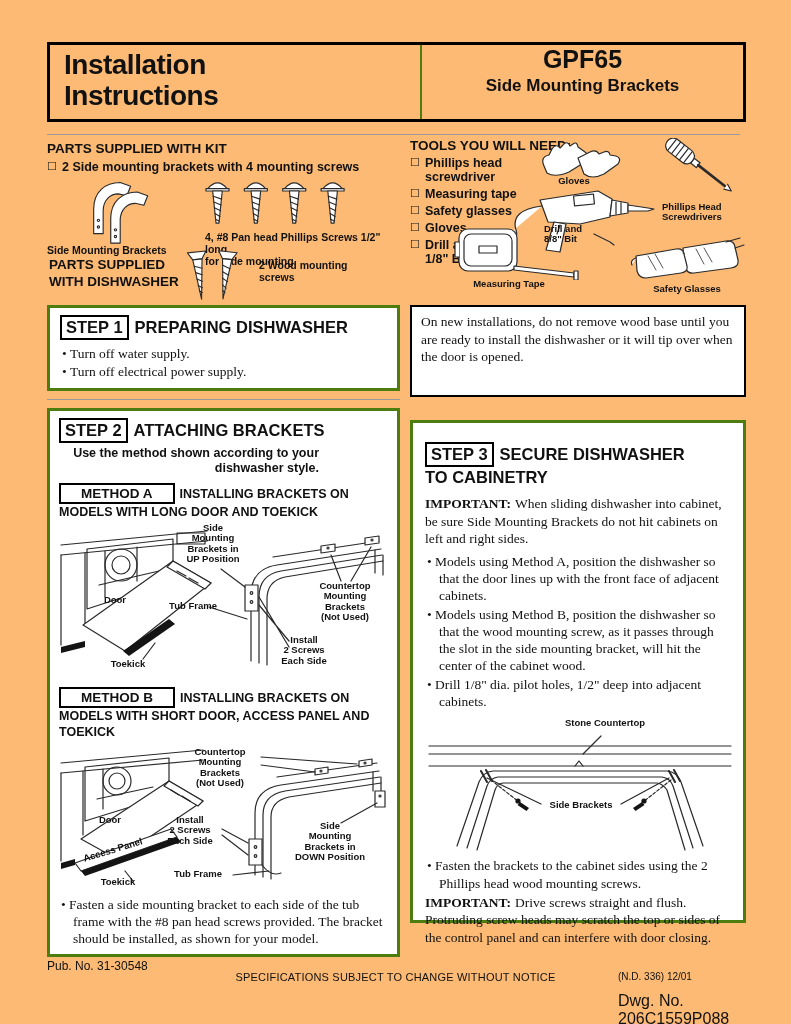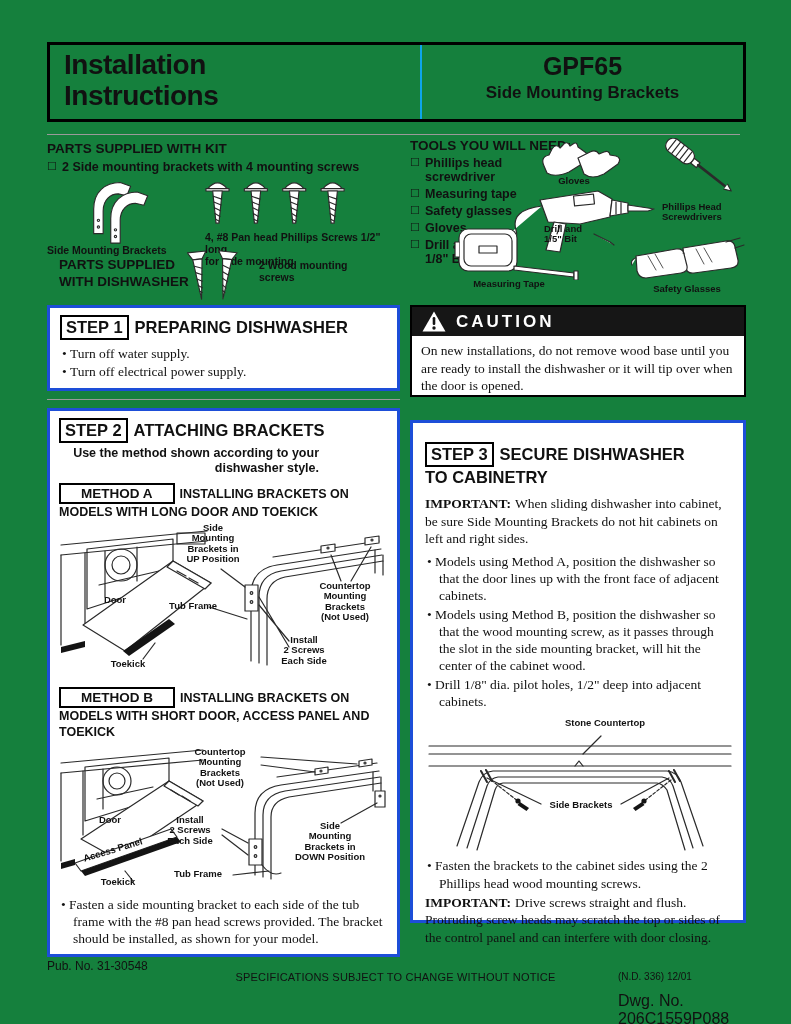--- a/index.html
+++ b/index.html
@@ -1,42 +1,42 @@
 <!DOCTYPE html>
 <html><head>
 <meta charset="utf-8">
 <style>
   html,body{margin:0;padding:0;background:#fff;}
-  .page{position:relative;width:791px;height:1024px;background:#15803d;overflow:hidden;
+  .page{position:relative;width:791px;height:1024px;background:#fdba74;overflow:hidden;
         font-family:"Liberation Sans",sans-serif;color:#111;}
   .pre{white-space:pre-line;}
 
   
   .hdr{position:absolute;left:47px;top:42px;width:693px;height:74px;border:3px solid #000;display:flex;}
   .hdr-left{width:370px;padding:4px 0 0 14px;box-sizing:border-box;}
   .hdr-left h1{margin:0;font-size:28px;line-height:1.12;font-weight:bold;letter-spacing:-.5px;}
-  .hdr-right{flex:1;border-left:2px solid #0ea5e9;text-align:center;padding-top:7px;}
+  .hdr-right{flex:1;border-left:2px solid #4d7c0f;text-align:center;}
   .hdr-model{font-size:25px;font-weight:bold;}
   .hdr-sub{font-size:17px;font-weight:bold;margin-top:2px;}
   .rule{position:absolute;background:#9a9a9a;height:1px;}
 
   
   .sec-h{font-size:13.5px;font-weight:bold;}
   .chk{display:flex;align-items:flex-start;font-size:12.5px;font-weight:bold;margin:3px 0;}
   .chk .cb{width:15px;flex:0 0 15px;font-family:"DejaVu Sans",sans-serif;font-size:11px;line-height:1.2;}
   .cap{font-size:10.5px;font-weight:bold;line-height:1.15;}
   .lbl{position:absolute;font-size:9.5px;font-weight:bold;line-height:1.1;text-align:center;white-space:pre-line;}
 
   
   .parts{position:absolute;left:47px;top:141px;width:356px;height:158px;}
   .tools{position:absolute;left:410px;top:138px;width:336px;height:164px;}
   .abs{position:absolute;}
 
   
-  .stepbox{position:absolute;border:3px solid #1d4ed8;background:#fff;box-sizing:border-box;}
+  .stepbox{position:absolute;border:3px solid #4d7c0f;background:#fff;box-sizing:border-box;}
   .step1{left:47px;top:305px;width:353px;height:86px;padding:7px 10px;}
   .step2{left:47px;top:408px;width:353px;height:549px;padding:7px 9px;}
   .step3{left:410px;top:420px;width:336px;height:503px;padding:19px 12px;}
   .stephead{font-size:16.5px;font-weight:bold;line-height:1.25;}
   .badge{display:inline-block;border:2px solid #000;padding:0 4px;margin-right:6px;}
   .mhead{font-size:12.5px;font-weight:bold;line-height:1.3;margin-top:6px;}
   .mbadge{display:inline-block;border:2px solid #000;padding:0 20px;margin-right:5px;font-size:13.5px;}
   .intro{font-size:12.5px;font-weight:bold;line-height:1.25;margin-top:3px;width:260px;text-align:right;}
   ul.bul{margin:5px 0 0 2px;padding:0;list-style:none;font-family:"Liberation Serif",serif;font-size:13.5px;line-height:1.28;}
   ul.bul li{padding-left:12px;text-indent:-12px;margin:1px 0;}
@@ -126,21 +126,21 @@
 
     <svg class="abs" style="left:158px;top:36px;" width="142" height="52" viewBox="0 0 148 54">
       <use href="#pansc" x="0"></use>
         <use href="#pansc" x="40"></use>
         <use href="#pansc" x="80"></use>
         <use href="#pansc" x="120"></use>
     </svg>
     <div class="cap pre abs" style="left:158px;top:90px;width:190px;">4, #8 Pan head Phillips Screws 1/2" long
 for side mounting</div>
 
-    <div class="sec-h pre abs" style="left:12px;top:116px;line-height:1.25;">PARTS SUPPLIED
+    <div class="sec-h pre abs" style="left:2px;top:116px;line-height:1.25;">PARTS SUPPLIED
 WITH DISHWASHER</div>
 
     <svg class="abs" style="left:140px;top:108px;" width="58" height="54" viewBox="0 0 60 58">
       <use href="#woodsc" transform="rotate(-6 12 30)"></use>
       <use href="#woodsc" x="28" transform="rotate(6 42 30)"></use>
     </svg>
     <div class="cap pre abs" style="left:212px;top:118px;width:110px;">2 Wood mounting
 screws</div>
   </section>
 
@@ -199,21 +199,21 @@
         <path d="M136,22 L152,25 L152,35 L134,38 Z"></path>
         <path d="M140,24 L140,36 M145,24.5 L145,35.5"></path>
         <path d="M152,27 L172,30 L178,31 L172,33 L152,33 Z"></path>
         <path d="M66,28 Q34,32 40,52 Q44,66 26,62"></path>
         <rect x="10" y="55" width="14" height="9" transform="rotate(14 17 60)"></rect>
         <path d="M10,58 L3,57 M10,62 L3,62"></path>
         <path d="M118,56 L134,64 L138,67"></path>
       </g>
     </svg>
     <div class="lbl" style="left:134px;top:86px;width:60px;text-align:left;">Drill and
-1/5" Bit</div>
+8/8" Bit</div>
 
     <svg class="abs" style="left:44px;top:88px;" width="132" height="54" viewBox="0 0 132 54">
       <g class="ln fillw">
         <rect x="5" y="3" width="58" height="42" rx="9"></rect>
         <rect x="10" y="8" width="48" height="32" rx="7"></rect>
         <rect x="25" y="20" width="18" height="7"></rect>
         <path d="M5,16 L1,16 L1,31 L5,31"></path>
         <path d="M60,40 L120,47 L120,51 L60,44 Z"></path>
         <rect x="120" y="45" width="4" height="9"></rect>
       </g>
@@ -237,28 +237,20 @@
       <span class="badge">STEP 1</span><span>PREPARING DISHWASHER</span>
     </div>
     <ul class="bul">
       <li><span>•</span> <span>Turn off water supply.</span></li>
       <li><span>•</span> <span>Turn off electrical power supply.</span></li>
     </ul>
   </section>
   <div class="rule" style="left:47px;top:399px;width:353px;"></div>
 
   <aside class="caution">
-    <div class="ca-bar">
-      <svg width="24" height="21" viewBox="0 0 24 21">
-        <path d="M12,0.5 L23.5,20.5 L0.5,20.5 Z" fill="#fff"></path>
-        <rect x="10.7" y="6" width="2.6" height="8" rx="1.2" fill="#141414"></rect>
-        <circle cx="12" cy="17" r="1.7" fill="#141414"></circle>
-      </svg>
-      <span class="ca-title">CAUTION</span>
-    </div>
     <div class="ca-body">On new installations, do not remove wood base until you are ready to install the dishwasher or it will tip over when the door is opened.</div>
   </aside>
 
   <section class="stepbox step2">
     <div class="stephead">
       <span class="badge">STEP 2</span><span>ATTACHING BRACKETS</span>
     </div>
     <div class="intro">Use the method shown according to your dishwasher style.</div>
 
     <div class="mhead">

